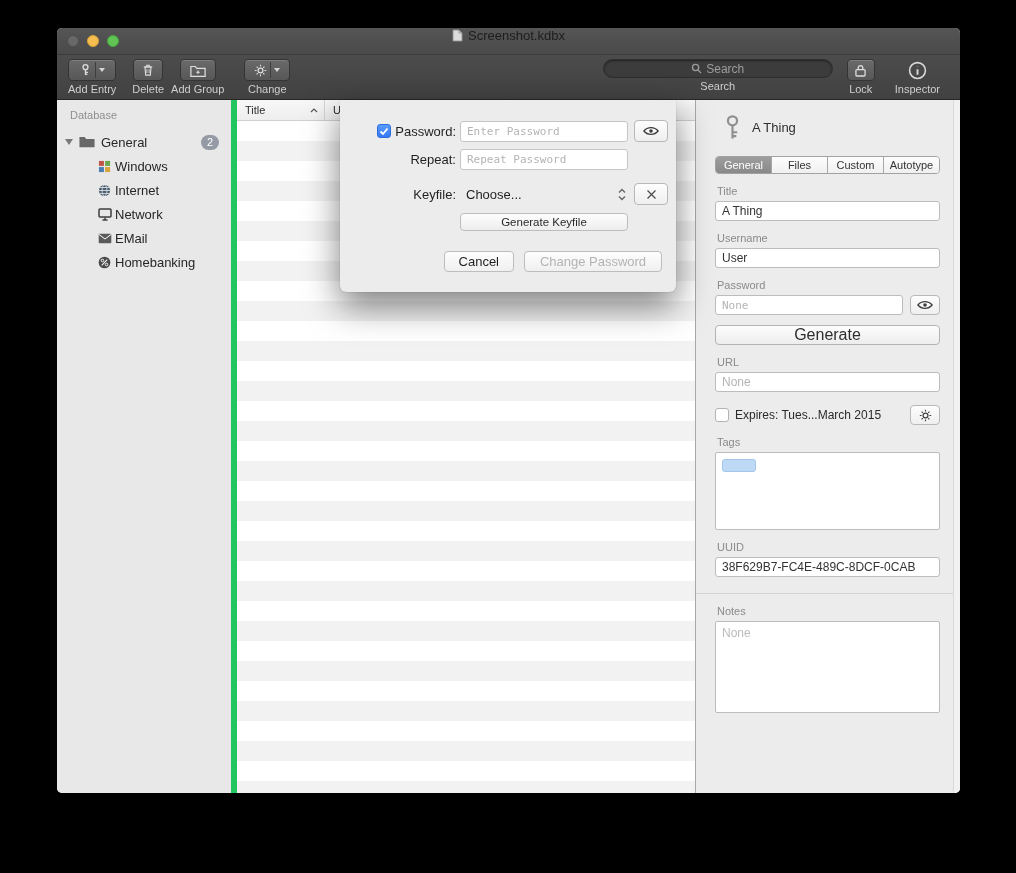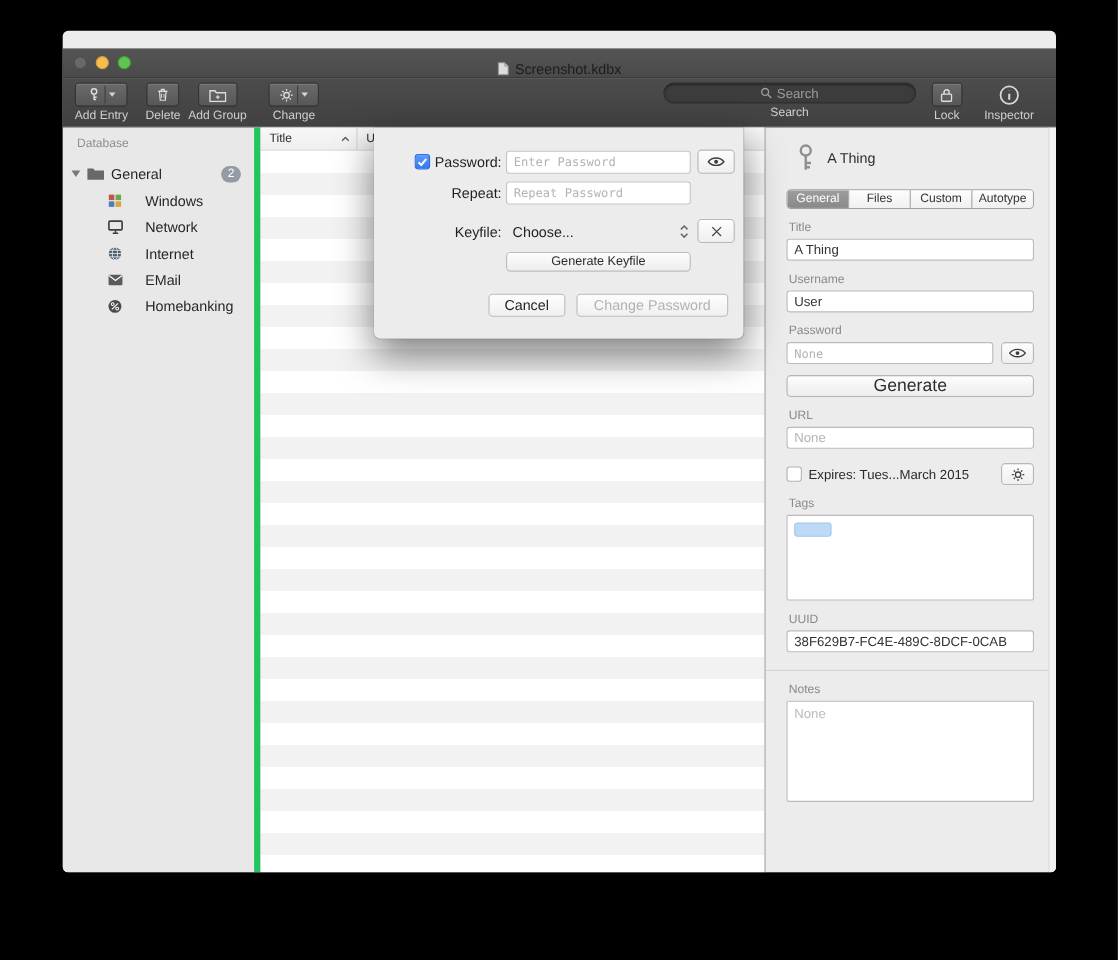--- a/index.html
+++ b/index.html
@@ -4,22 +4,22 @@
 <style>
   * { margin:0; padding:0; box-sizing:border-box; }
   html,body { width:1016px; height:873px; background:#000; overflow:hidden;
               font-family:"Liberation Sans", sans-serif; }
   .window { position:absolute; left:57px; top:28px; width:903px; height:765px;
             border-radius:5px; overflow:hidden; display:flex; flex-direction:column;
             box-shadow:0 22px 60px rgba(0,0,0,.65); background:#ececec; }
 
   
   .titlebar { height:27px; background:linear-gradient(#555,#4a4a4a);
-              display:flex; align-items:flex-end; justify-content:center; position:relative;
-              border-bottom:1px solid #3c3c3c; flex:none;margin-top:16px; }
+              display:flex; align-items:flex-start; justify-content:center; position:relative;
+              border-bottom:1px solid #3c3c3c; flex:none; }
   .traffic { position:absolute; left:10px; top:7px; display:flex; gap:8px; }
   .tl { width:12px; height:12px; border-radius:50%; display:inline-block; }
   .tl.close { background:#686868; border:1px solid #4e4e4e; }
   .tl.min   { background:#f5be4f; border:1px solid #d8a13c; }
   .tl.zoom  { background:#5fc454; border:1px solid #47a73e; }
   .title-wrap { display:flex; align-items:center; gap:5px; }
   .title-text { font-size:13px; color:#1d1d1d; }
 
   
   .toolbar { height:45px; flex:none; background:linear-gradient(#4c4c4c,#414141);
@@ -48,21 +48,21 @@
 
   
   .sidebar { width:180px; flex:none; background:#e8e8e8; border-right:6px solid #22c55e; padding-top:9px; }
   .sb-header { font-size:11px; color:#8f8f8f; padding-left:13px; margin-bottom:9px; }
   .sb-root { height:24px; display:flex; align-items:center; padding:0 12px 0 8px; gap:6px; }
   .disc { width:0; height:0; border-left:4.5px solid transparent; border-right:4.5px solid transparent;
           border-top:6px solid #787878; }
   .sb-root-label { font-size:13px; color:#262626; }
   .badge { margin-left:auto; background:#959ba4; color:#fff; font-size:11px; line-height:15px;
            min-width:18px; text-align:center; border-radius:9px; padding:0 5px; }
-  .sb-item { height:24px; display:flex; align-items:center; gap:20px; padding-left:40px;
+  .sb-item { height:24px; display:flex; align-items:center; gap:3px; padding-left:40px;
              font-size:13px; color:#262626; }
   .sb-icon { width:15px; display:flex; justify-content:center; }
 
   
   .entry-list { flex:1; background:#fff; display:flex; flex-direction:column; min-width:0; }
   .list-header { height:21px; flex:none; background:linear-gradient(#f8f8f8,#eeeeee);
                  border-bottom:1px solid #cfcfcf; display:flex; font-size:11px; color:#2e2e2e; }
   .col { display:flex; align-items:center; padding:0 6px 0 8px; }
   .col-title { width:88px; border-right:1px solid #d4d4d4; }
   .col-title .sort { margin-left:auto; display:flex; }
@@ -270,37 +270,37 @@
               <rect x="7.6" y="1" width="5.4" height="5.4" fill="#6aa84f"></rect>
               <rect x="1" y="7.6" width="5.4" height="5.4" fill="#4a7fb5"></rect>
               <rect x="7.6" y="7.6" width="5.4" height="5.4" fill="#d8a43c"></rect>
             </svg>
         </span>
         <span>Windows</span>
       </div>
 
       <div class="sb-item">
         <span class="sb-icon">
-          <svg width="14" height="13" viewBox="0 0 14 13">
-              <rect x="1" y="1" width="12" height="8" rx="1" fill="none" stroke="#3e3e3e" stroke-width="1.5"></rect>
-              <path d="M4.5 12h5M7 9.5V12" stroke="#3e3e3e" stroke-width="1.4"></path>
-            </svg>
-        </span>
-        <span>Network</span>
-      </div>
-
-      <div class="sb-item">
-        <span class="sb-icon">
           <svg width="13" height="13" viewBox="0 0 14 14">
               <circle cx="7" cy="7" r="6" fill="#4e5d6b"></circle>
               <ellipse cx="7" cy="7" rx="2.6" ry="6" fill="none" stroke="#dfe7ee" stroke-width="0.9"></ellipse>
               <path d="M1 7h12M2 3.8h10M2 10.2h10" stroke="#dfe7ee" stroke-width="0.9"></path>
             </svg>
         </span>
         <span>Internet</span>
+      </div>
+
+      <div class="sb-item">
+        <span class="sb-icon">
+          <svg width="14" height="13" viewBox="0 0 14 13">
+              <rect x="1" y="1" width="12" height="8" rx="1" fill="none" stroke="#3e3e3e" stroke-width="1.5"></rect>
+              <path d="M4.5 12h5M7 9.5V12" stroke="#3e3e3e" stroke-width="1.4"></path>
+            </svg>
+        </span>
+        <span>Network</span>
       </div>
 
       <div class="sb-item">
         <span class="sb-icon">
           <svg width="14" height="11" viewBox="0 0 14 11">
               <rect x="0.7" y="0.7" width="12.6" height="9.6" rx="1" fill="#5b5b5b"></rect>
               <path d="M1 1.5l6 4.5 6-4.5" stroke="#fff" stroke-width="1" fill="none"></path>
             </svg>
         </span>
         <span>EMail</span>

